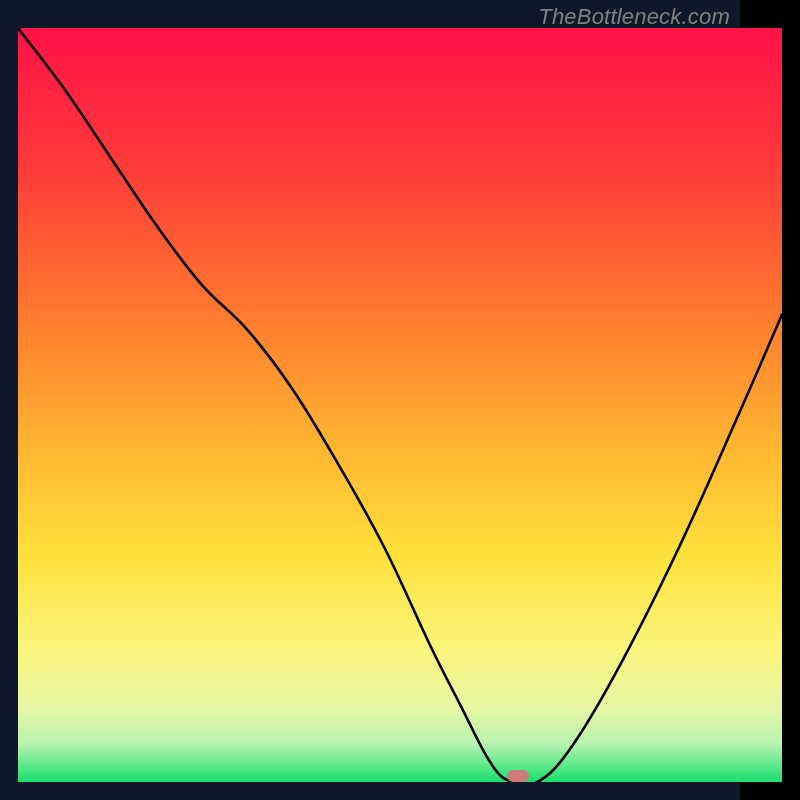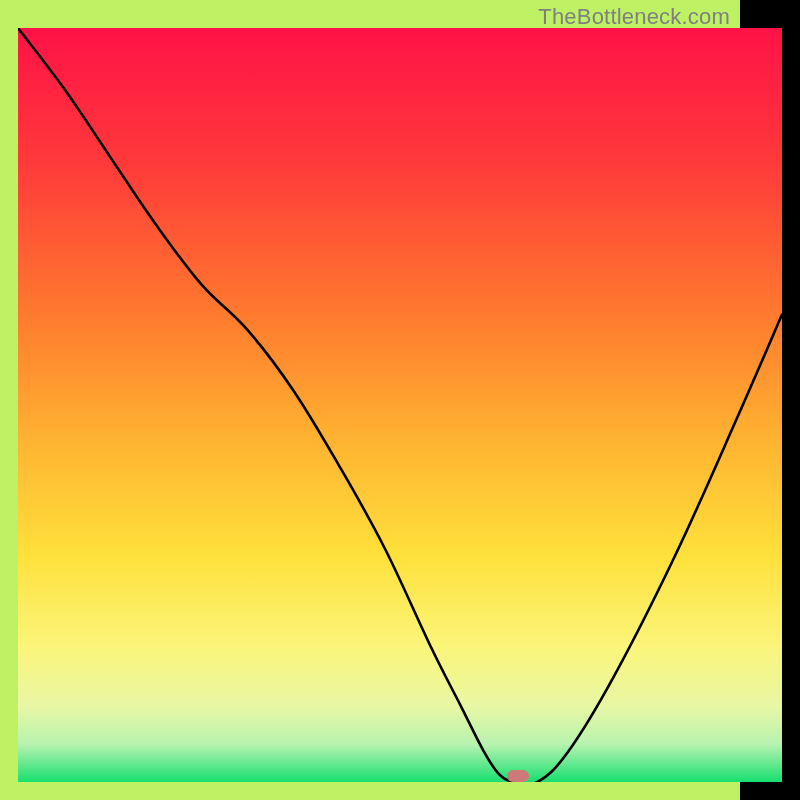--- a/index.html
+++ b/index.html
@@ -8,21 +8,22 @@
     width: 800px;
     height: 800px;
     overflow: hidden;
     background: #000;
     font-family: Arial, Helvetica, sans-serif;
   }
   .frame {
     position: relative;
     width: 740px;
     height: 800px;
-    background: #bef264;
+    background: #0f172a;
+    font-style: italic;
   }
   .watermark {
     position: absolute;
     top: 4px;
     right: 10px;
     color: #808080;
     font-size: 22px;
     font-weight: 400;
     letter-spacing: 0.2px;
     z-index: 10;

